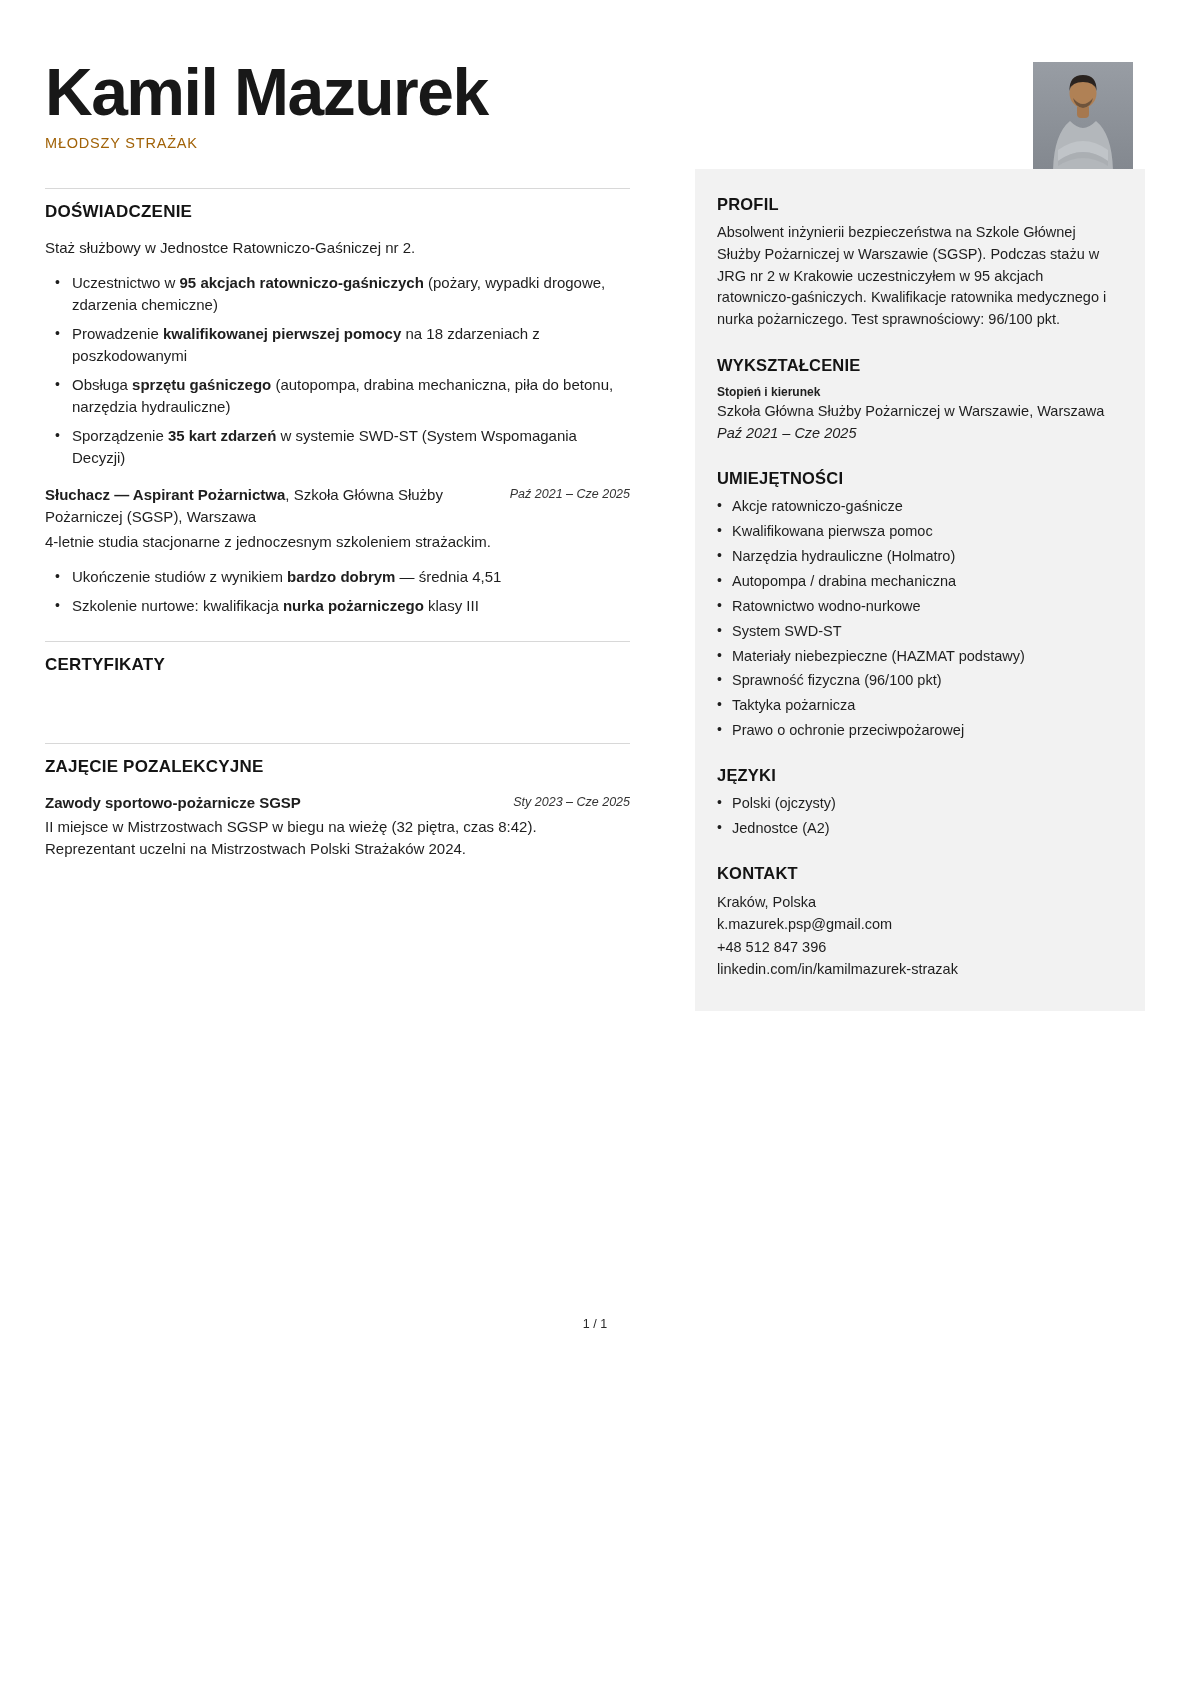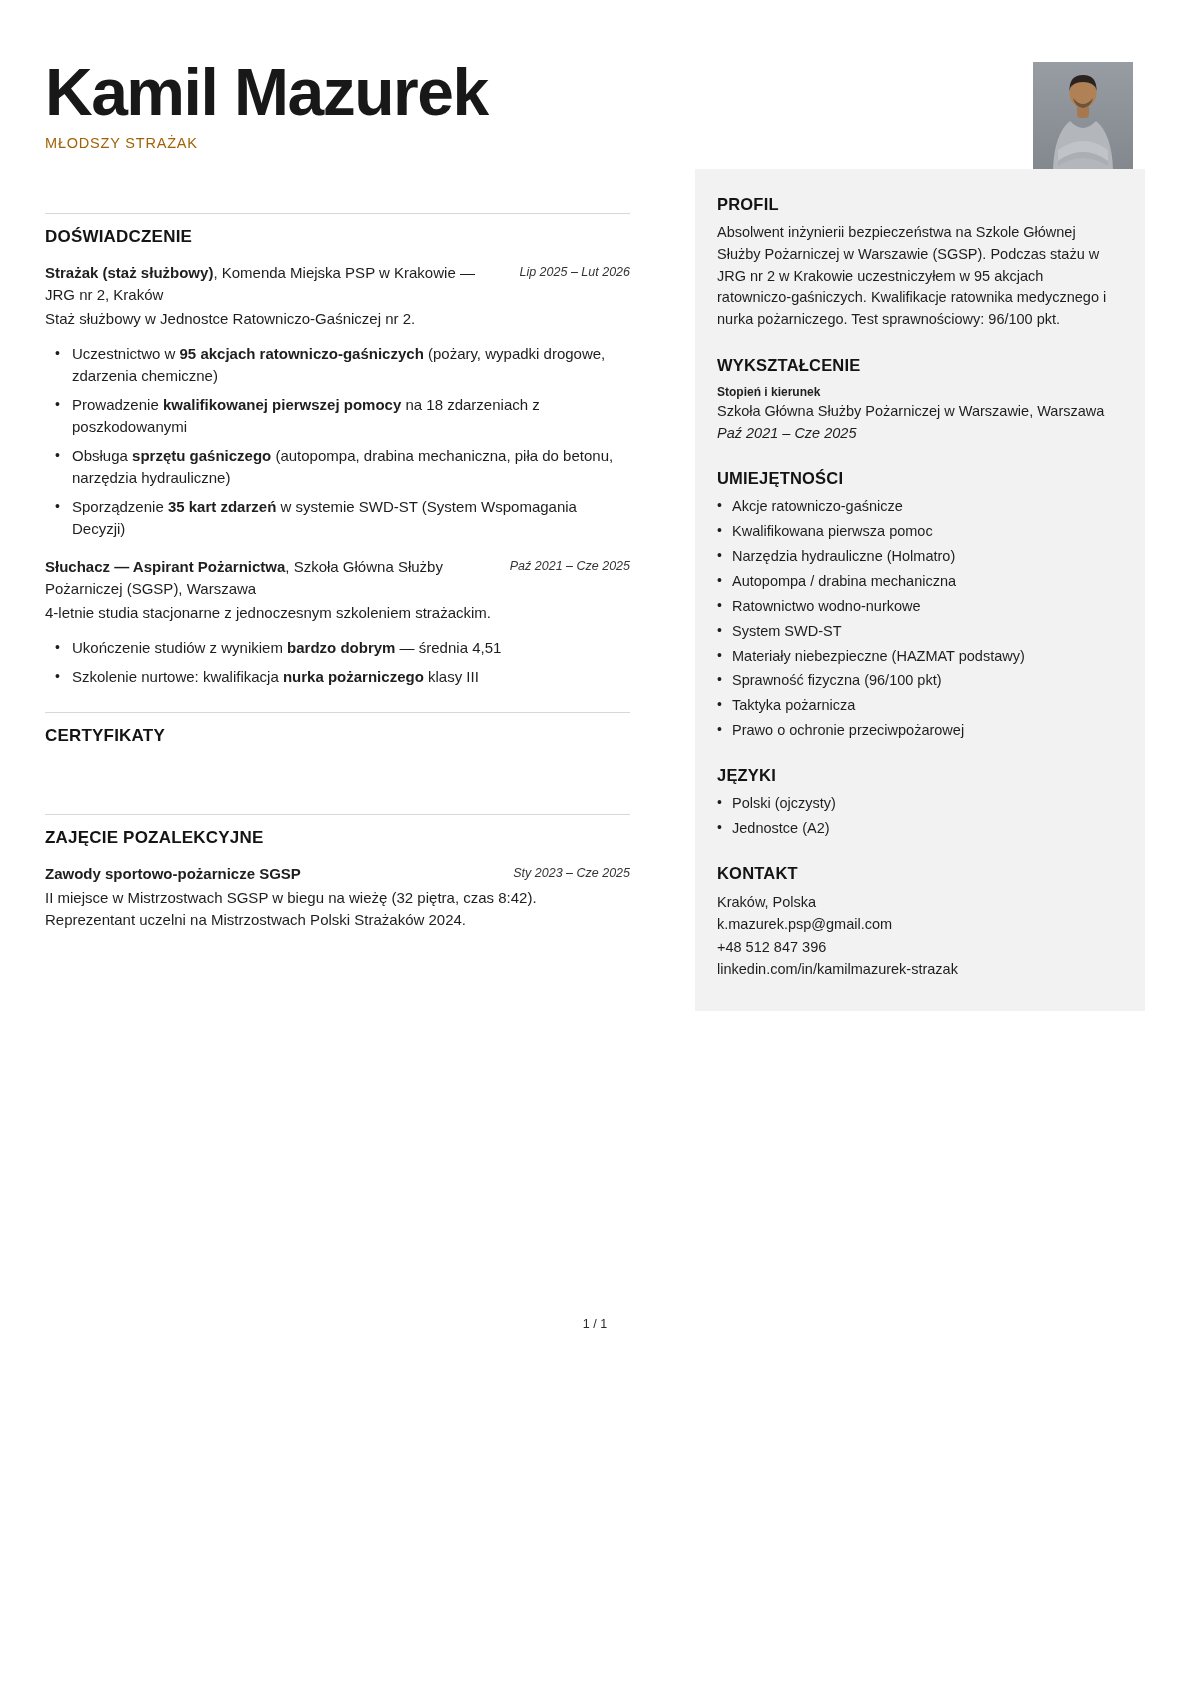--- a/index.html
+++ b/index.html
@@ -21,21 +21,21 @@
   
   .header{position:absolute;left:45px;top:58px;width:900px;}
   .name{font-size:66px;font-weight:700;letter-spacing:-1.5px;line-height:1.05;color:#181818;}
   .job-title{margin-top:8px;font-size:14.5px;letter-spacing:.8px;color:#a16207;}
   .photo{
     position:absolute;left:1033px;top:62px;width:100px;height:108px;overflow:hidden;
   }
   .photo svg{display:block;width:100%;height:100%;}
 
   
-  .main-col{position:absolute;left:45px;top:213px;width:585px;}
+  .main-col{position:absolute;left:45px;top:188px;width:585px;}
   .m-section{border-top:1px solid var(--rule);padding-top:13px;margin-bottom:24px;}
   .m-heading{font-size:17px;font-weight:700;letter-spacing:.2px;color:#141414;}
   .entry{margin-top:15px;}
   .entry-head{display:flex;align-items:flex-start;justify-content:space-between;gap:14px;}
   .entry-title{font-size:15px;line-height:1.47;flex:1;}
   .entry-date{font-size:12.5px;font-style:italic;color:var(--muted);white-space:nowrap;padding-top:3px;}
   .entry-summary{font-size:15px;line-height:1.47;margin-top:2px;}
   ul.m-bullets{list-style:none;margin:13px 0 4px 10px;}
   ul.m-bullets li{
     font-size:15px;line-height:1.47;margin-bottom:7px;padding-left:17px;position:relative;
@@ -100,24 +100,20 @@
       <path d="M25 99 Q50 81 75 99 L75 104 Q50 88 25 104 Z" fill="#a9adb2" opacity="0.8"></path>
     </svg>
   </div>
 
   <main class="main-col">
 
     <section class="m-section">
       <h2 class="m-heading">DOŚWIADCZENIE</h2>
 
       <article class="entry">
-        <div class="entry-head">
-          <p class="entry-title"><strong>Strażak (staż służbowy)</strong>, Komenda Miejska PSP w Krakowie — JRG nr 2, Kraków</p>
-          <span class="entry-date">Lip 2025 – Lut 2026</span>
-        </div>
         <p class="entry-summary">Staż służbowy w Jednostce Ratowniczo-Gaśniczej nr 2.</p>
         <ul class="m-bullets">
           <li>Uczestnictwo w <strong>95 akcjach ratowniczo-gaśniczych</strong> (pożary, wypadki drogowe, zdarzenia chemiczne)</li>
           <li>Prowadzenie <strong>kwalifikowanej pierwszej pomocy</strong> na 18 zdarzeniach z poszkodowanymi</li>
           <li>Obsługa <strong>sprzętu gaśniczego</strong> (autopompa, drabina mechaniczna, piła do betonu, narzędzia hydrauliczne)</li>
           <li>Sporządzenie <strong>35 kart zdarzeń</strong> w systemie SWD-ST (System Wspomagania Decyzji)</li>
         </ul>
       </article>
 
       <article class="entry">

